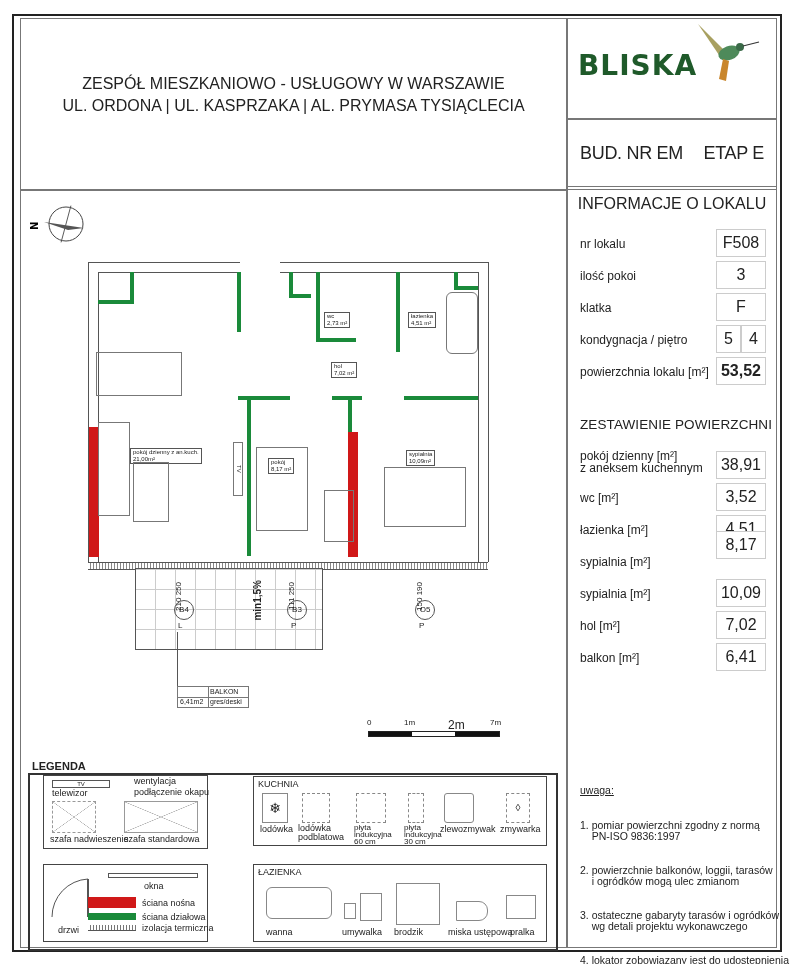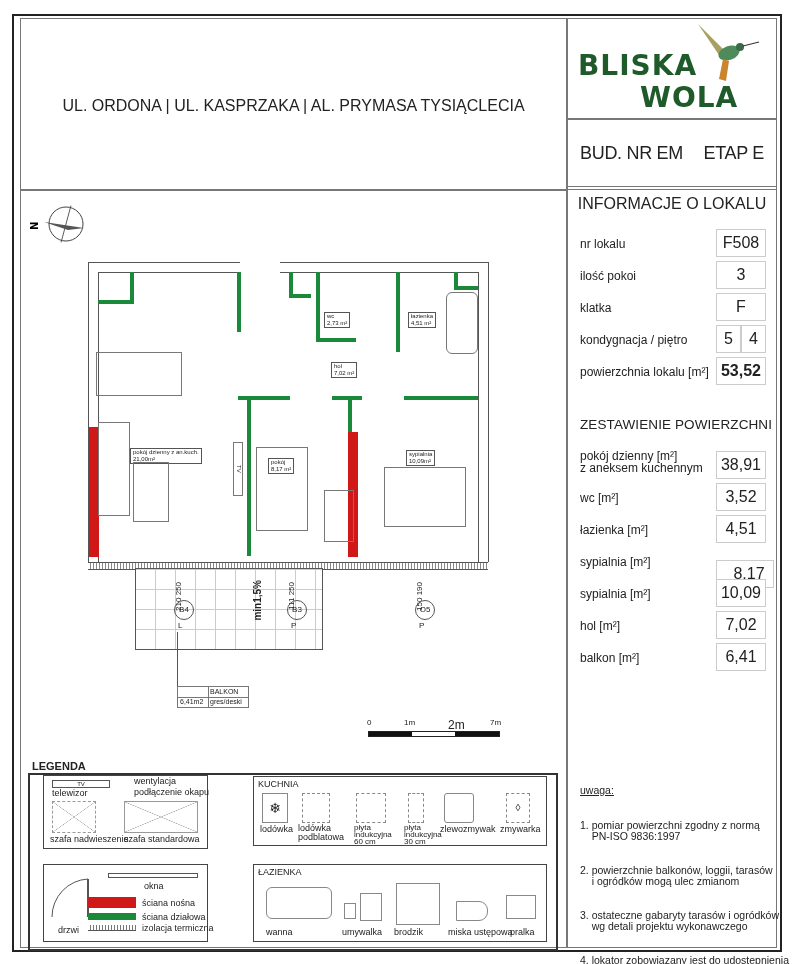--- a/index.html
+++ b/index.html
@@ -28,36 +28,36 @@
 </style>
 </head>
 <body>
 
 <div class="abs outer-frame"></div>
 
 <div class="box" style="left:20px;top:186px;width:533px;height:0;border:none;"></div>
 
 <div class="box logo-box" style="top:18px;height:100px;left:567px;width:208px;">
   <div class="logo-word" style="left:10px;top:30px;font-size:28px;">BLISKA</div>
-  <div class="logo-word" style="left:72px;top:62px;font-size:28px;">WOLA</div>
   <svg class="abs" style="left:125px;top:2px;" width="70" height="70" viewBox="0 0 70 70">
     <path d="M5 3 L30 28 L26 34 Z" fill="#a8a060"></path>
     <ellipse cx="36" cy="32" rx="11" ry="7" fill="#4e8a5a" transform="rotate(-20 36 32)"></ellipse>
     <circle cx="47" cy="26" r="4" fill="#3a6a48"></circle>
     <line x1="50" y1="25" x2="66" y2="21" stroke="#333" stroke-width="1.2"></line>
     <path d="M30 38 L26 58 L33 60 L36 40 Z" fill="#c9862c"></path>
   </svg>
 </div>
 
 <div class="box" style="left:567px;top:118px;width:208px;height:70px;">
   <span class="bud-text" style="top:24px;">BUD. NR EM</span>
   <span class="etap-text" style="top:24px;">ETAP E</span>
 </div>
 
 <div class="box" style="left:20px;top:18px;width:545px;height:170px;">
+  <div style="position:absolute;left:0;top:56px;width:100%;text-align:center;font-size:16px;">ZESPÓŁ MIESZKANIOWO - USŁUGOWY W WARSZAWIE</div>
   <div style="position:absolute;left:0;top:78px;width:100%;text-align:center;font-size:16px;">UL. ORDONA | UL. KASPRZAKA | AL. PRYMASA TYSIĄCLECIA</div>
 </div>
 <style></style>
 
 <div class="abs info-col">
   <div class="info-title" style="top:8px;">INFORMACJE O LOKALU</div>
 
   <div class="row-label" style="top:50px;">nr lokalu</div>
   <div class="row-val" style="left:148px;top:42px;width:48px;">F508</div>
 
@@ -82,21 +82,21 @@
   </div>
   <div class="row-val" style="left:148px;top:264px;width:48px;">38,91</div>
 
   <div class="row-label" style="top:304px;">wc [m²]</div>
   <div class="row-val" style="left:148px;top:296px;width:48px;">3,52</div>
 
   <div class="row-label" style="top:336px;">łazienka [m²]</div>
   <div class="row-val" style="left:148px;top:328px;width:48px;">4,51</div>
 
   <div class="row-label" style="top:368px;">sypialnia [m²]</div>
-  <div class="row-val" style="left:148px;top:373px;width:48px;padding-left:8px;">8,17</div>
+  <div class="row-val" style="left:148px;top:344px;width:48px;">8,17</div>
 
   <div class="row-label" style="top:400px;">sypialnia [m²]</div>
   <div class="row-val" style="left:148px;top:392px;width:48px;">10,09</div>
 
   <div class="row-label" style="top:432px;">hol [m²]</div>
   <div class="row-val" style="left:148px;top:424px;width:48px;">7,02</div>
 
   <div class="row-label" style="top:464px;">balkon [m²]</div>
   <div class="row-val" style="left:148px;top:456px;width:48px;">6,41</div>
 

